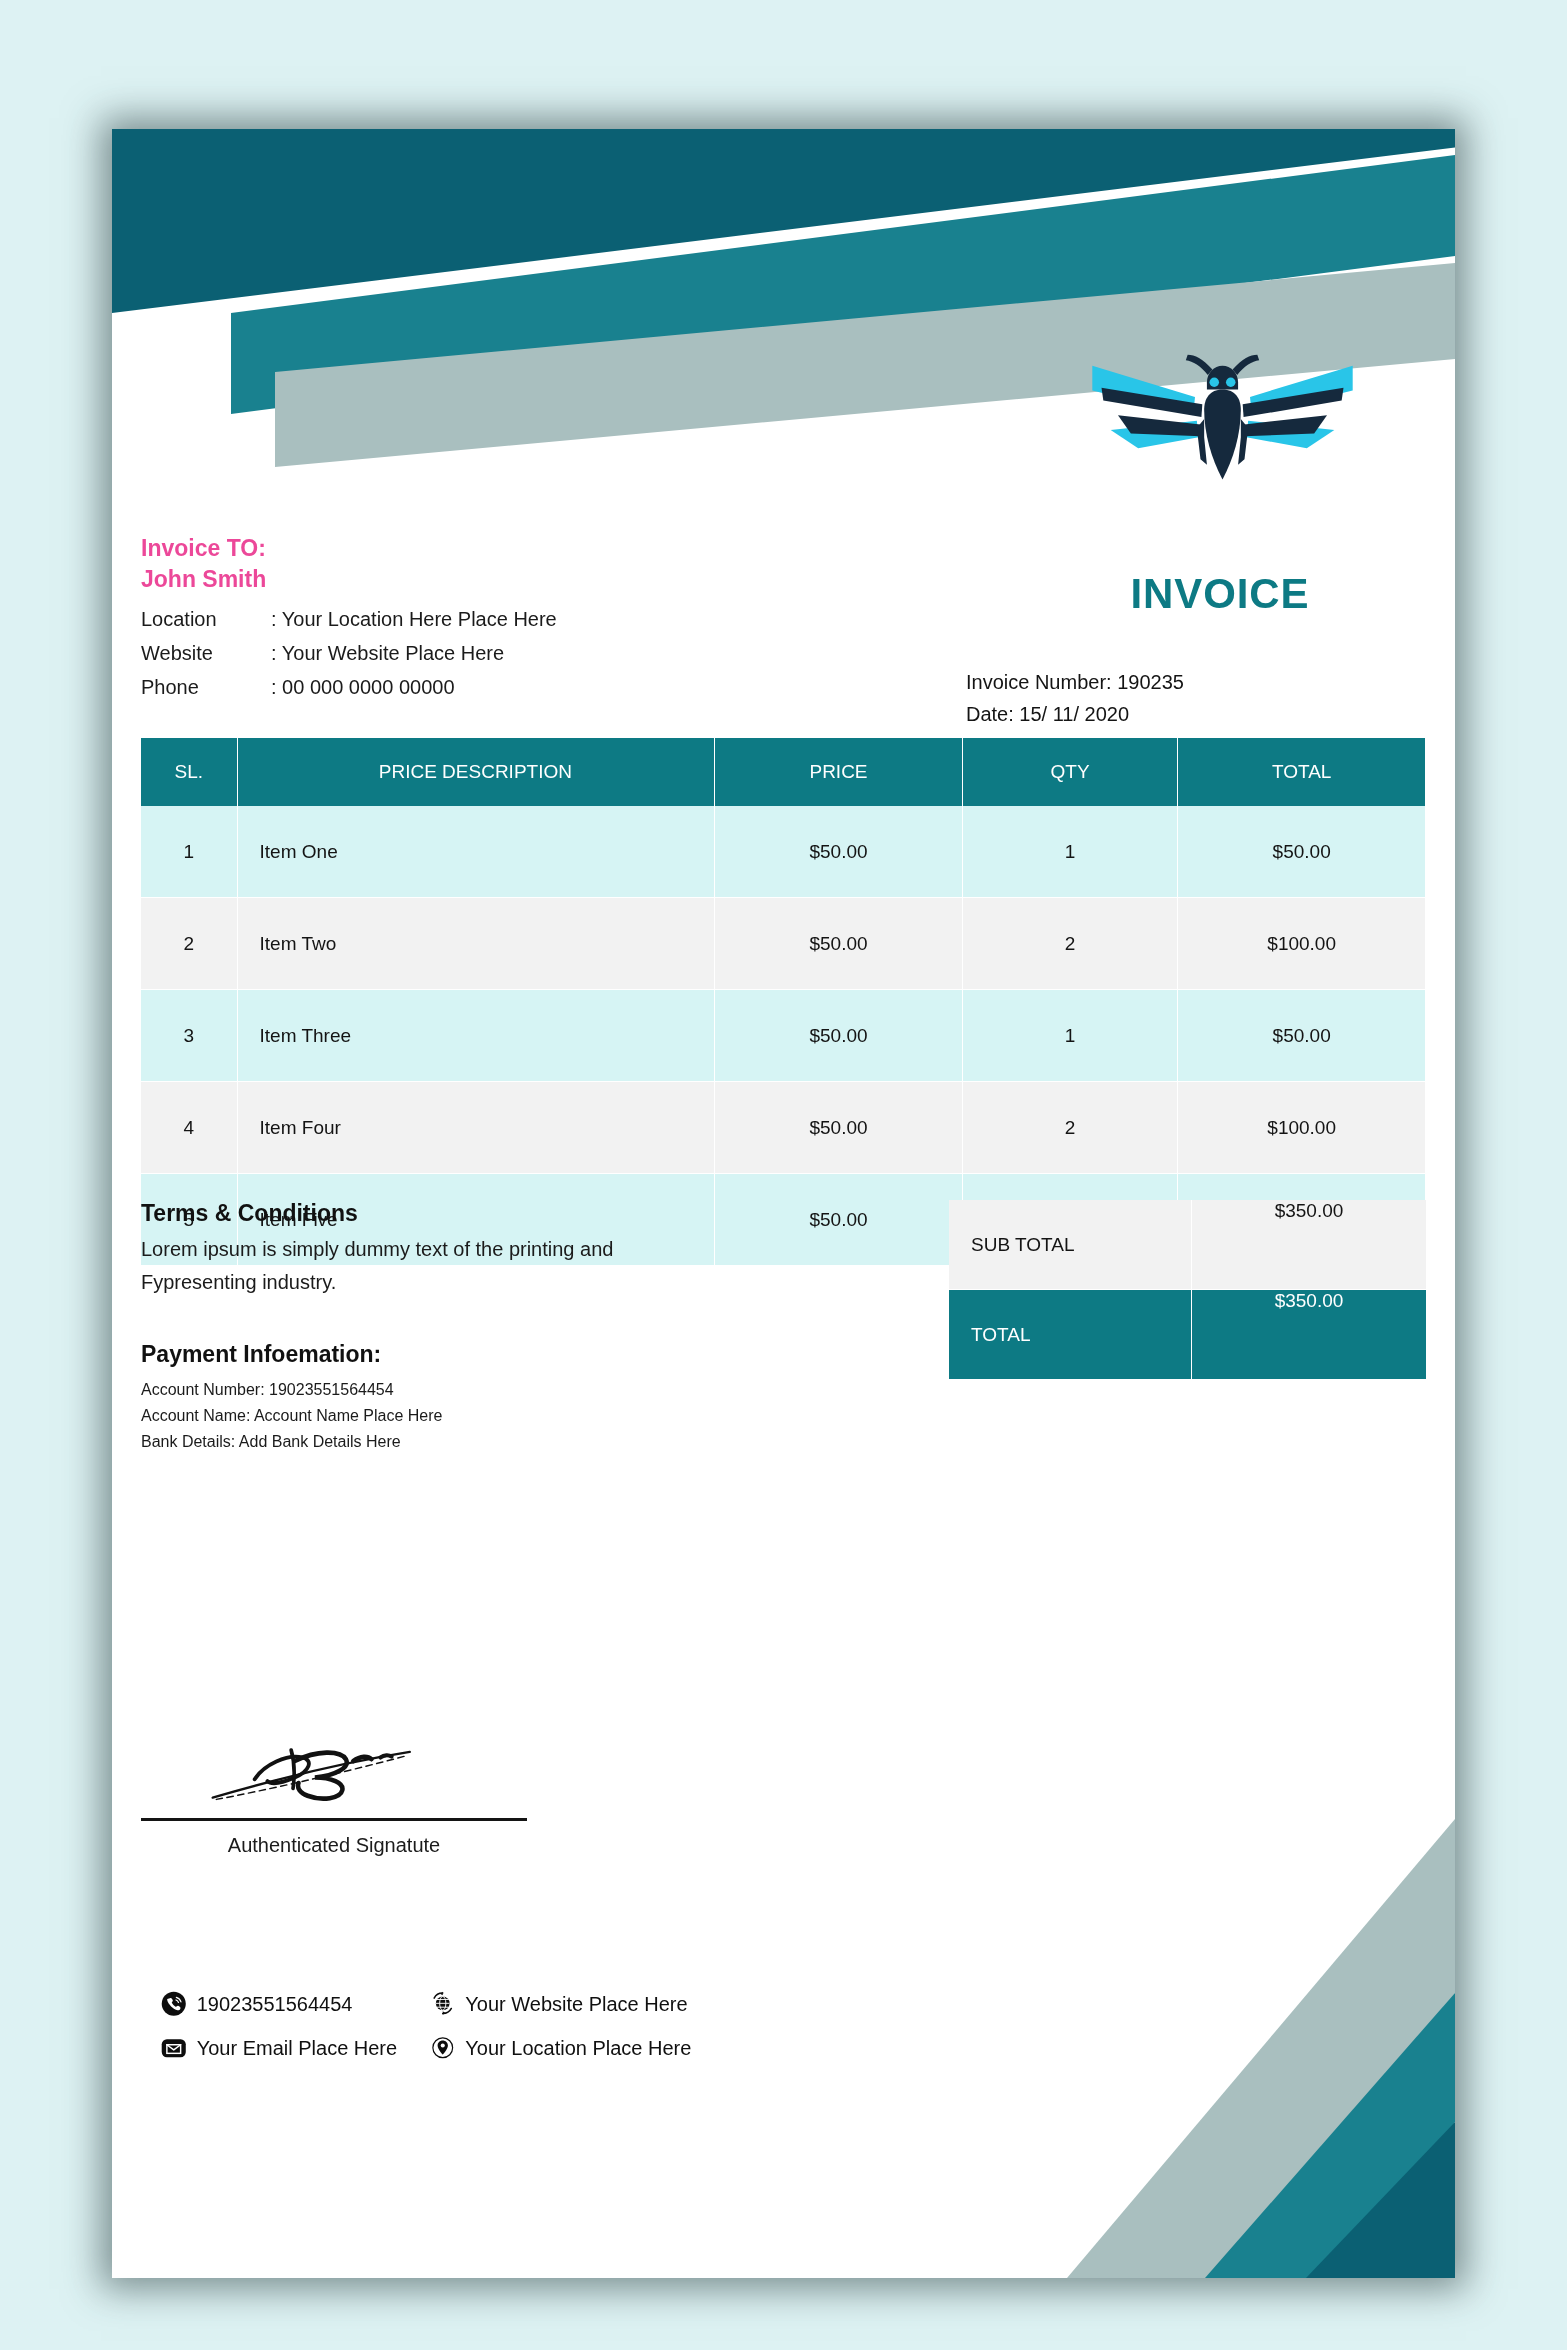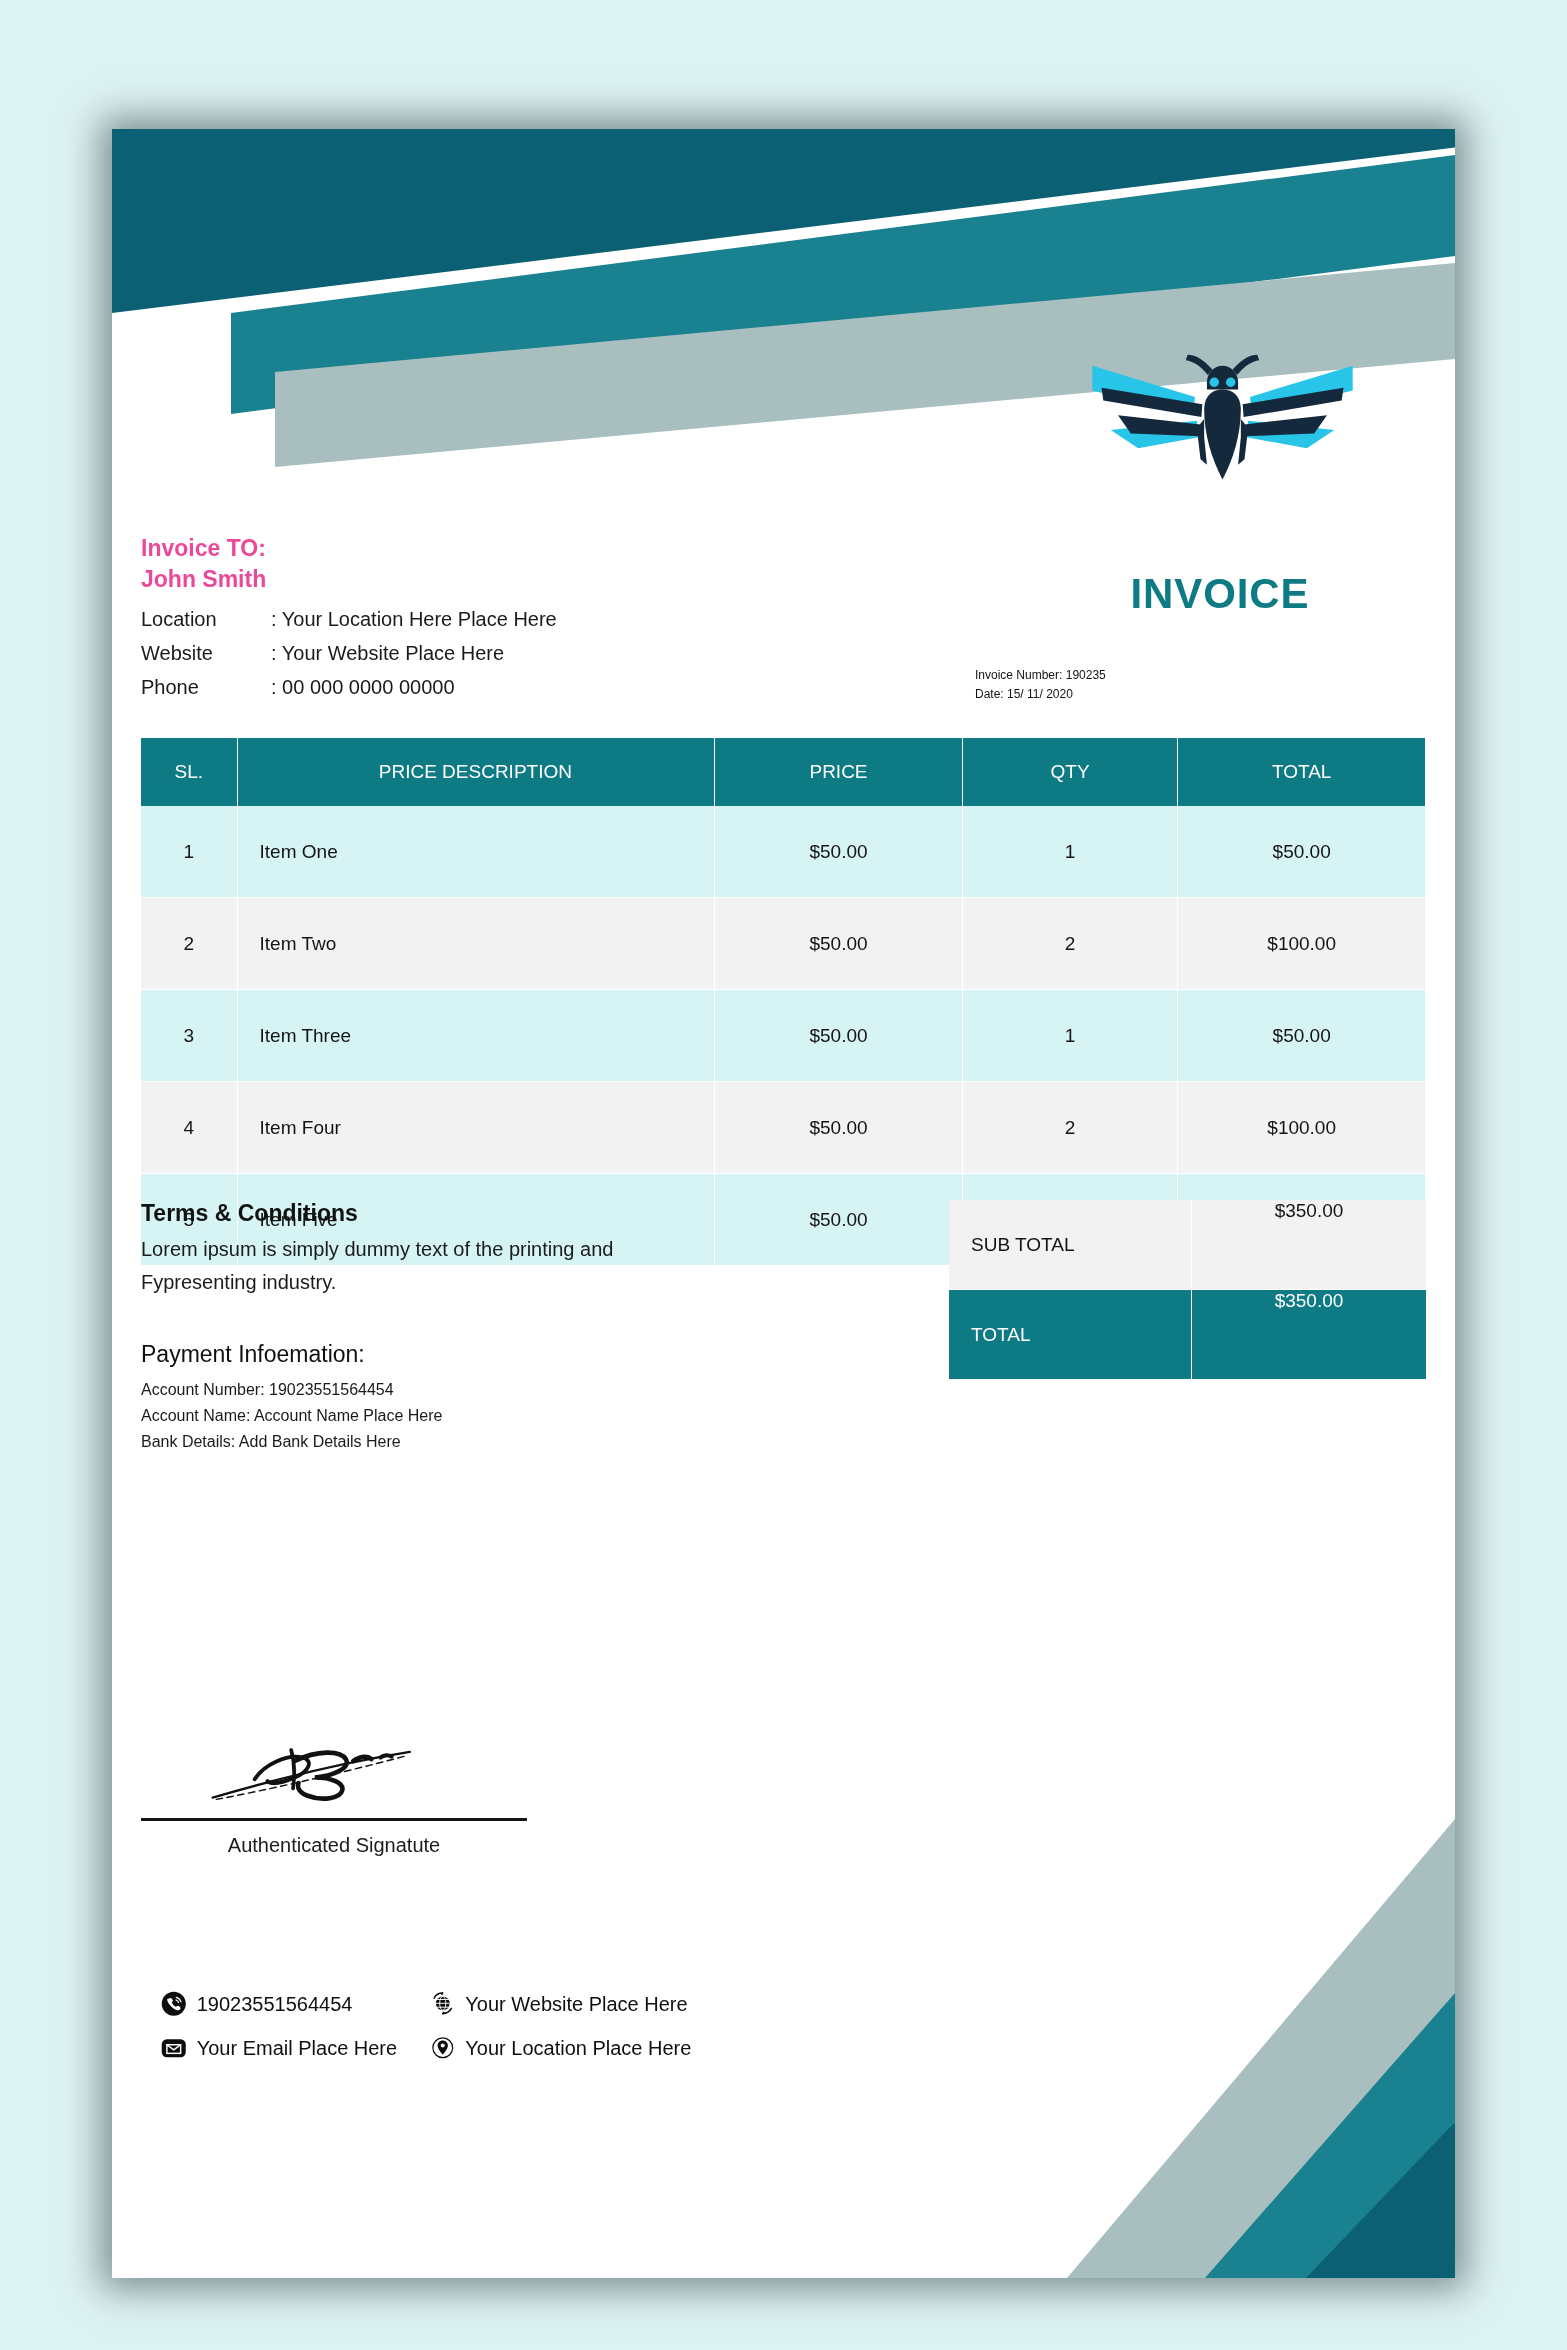--- a/index.html
+++ b/index.html
@@ -55,21 +55,21 @@
   }
 
   .bill-to{position:absolute;left:29px;top:404px;width:643px;}
   .bill-to .h{font-size:23px;font-weight:bold;color:#ec4899;line-height:1.33;}
   .rows{margin-top:9.2px;}
   .rw{display:flex;font-size:20px;color:#1b1b1b;line-height:1.68;}
   .rw .k{width:130px;flex:none;}
   .rw .v{flex:1;}
 
   .meta{position:absolute;left:854px;top:537px;width:478px;}
-  .meta div{font-size:12px;color:#141414;line-height:1.62;margin-left:9px;}
+  .meta div{font-size:20px;color:#141414;line-height:1.62;}
 
   
   .tbl{position:absolute;left:29px;top:609px;width:1284px;border-collapse:collapse;table-layout:fixed;}
   .tbl th{
     background:#0d7a84;color:#fff;font-weight:normal;
     font-size:19px;height:66px;vertical-align:middle;
     border-right:1.8px solid #ffffff;
   }
   .tbl th:last-child{border-right:none;}
   .tbl td{
@@ -85,21 +85,21 @@
   .c-qty{width:191px;text-align:center;}
   .c-total{width:220px;text-align:center;}
   .tbl th.c-desc{text-align:center;padding-left:0;}
 
   
   .terms{position:absolute;left:29px;top:1071px;width:588px;}
   .terms h3{margin:0 0 5.5px 0;font-size:23px;font-weight:bold;color:#111;}
   .terms p{margin:0;font-size:20px;color:#1b1b1b;line-height:1.66;}
 
   .payinfo{position:absolute;left:29px;top:1212px;width:643px;}
-  .payinfo h3{margin:0 0 9.2px 0;font-size:23px;font-weight:normal;color:#111;}
+  .payinfo h3{margin:0 0 9.2px 0;font-size:23px;font-weight:bold;color:#111;}
   .payinfo div{font-size:16px;color:#1b1b1b;line-height:1.62;}
 
   
   .totals{position:absolute;left:837px;top:1071px;width:477px;}
   .trow{display:flex;height:89px;align-items:flex-start;border-bottom:1.8px solid #fff;}
   .trow .lbl{width:220px;flex:none;padding-left:22px;font-size:19px;}
   .trow .val{flex:1;text-align:center;font-size:19px;}
   .t-sub{background:#f2f2f2;color:#141414;}
   .t-sub .lbl{border-right:1.8px solid #fff;height:100%;display:flex;align-items:center;}
   .t-tax{background:#d6f4f4;color:#141414;}

